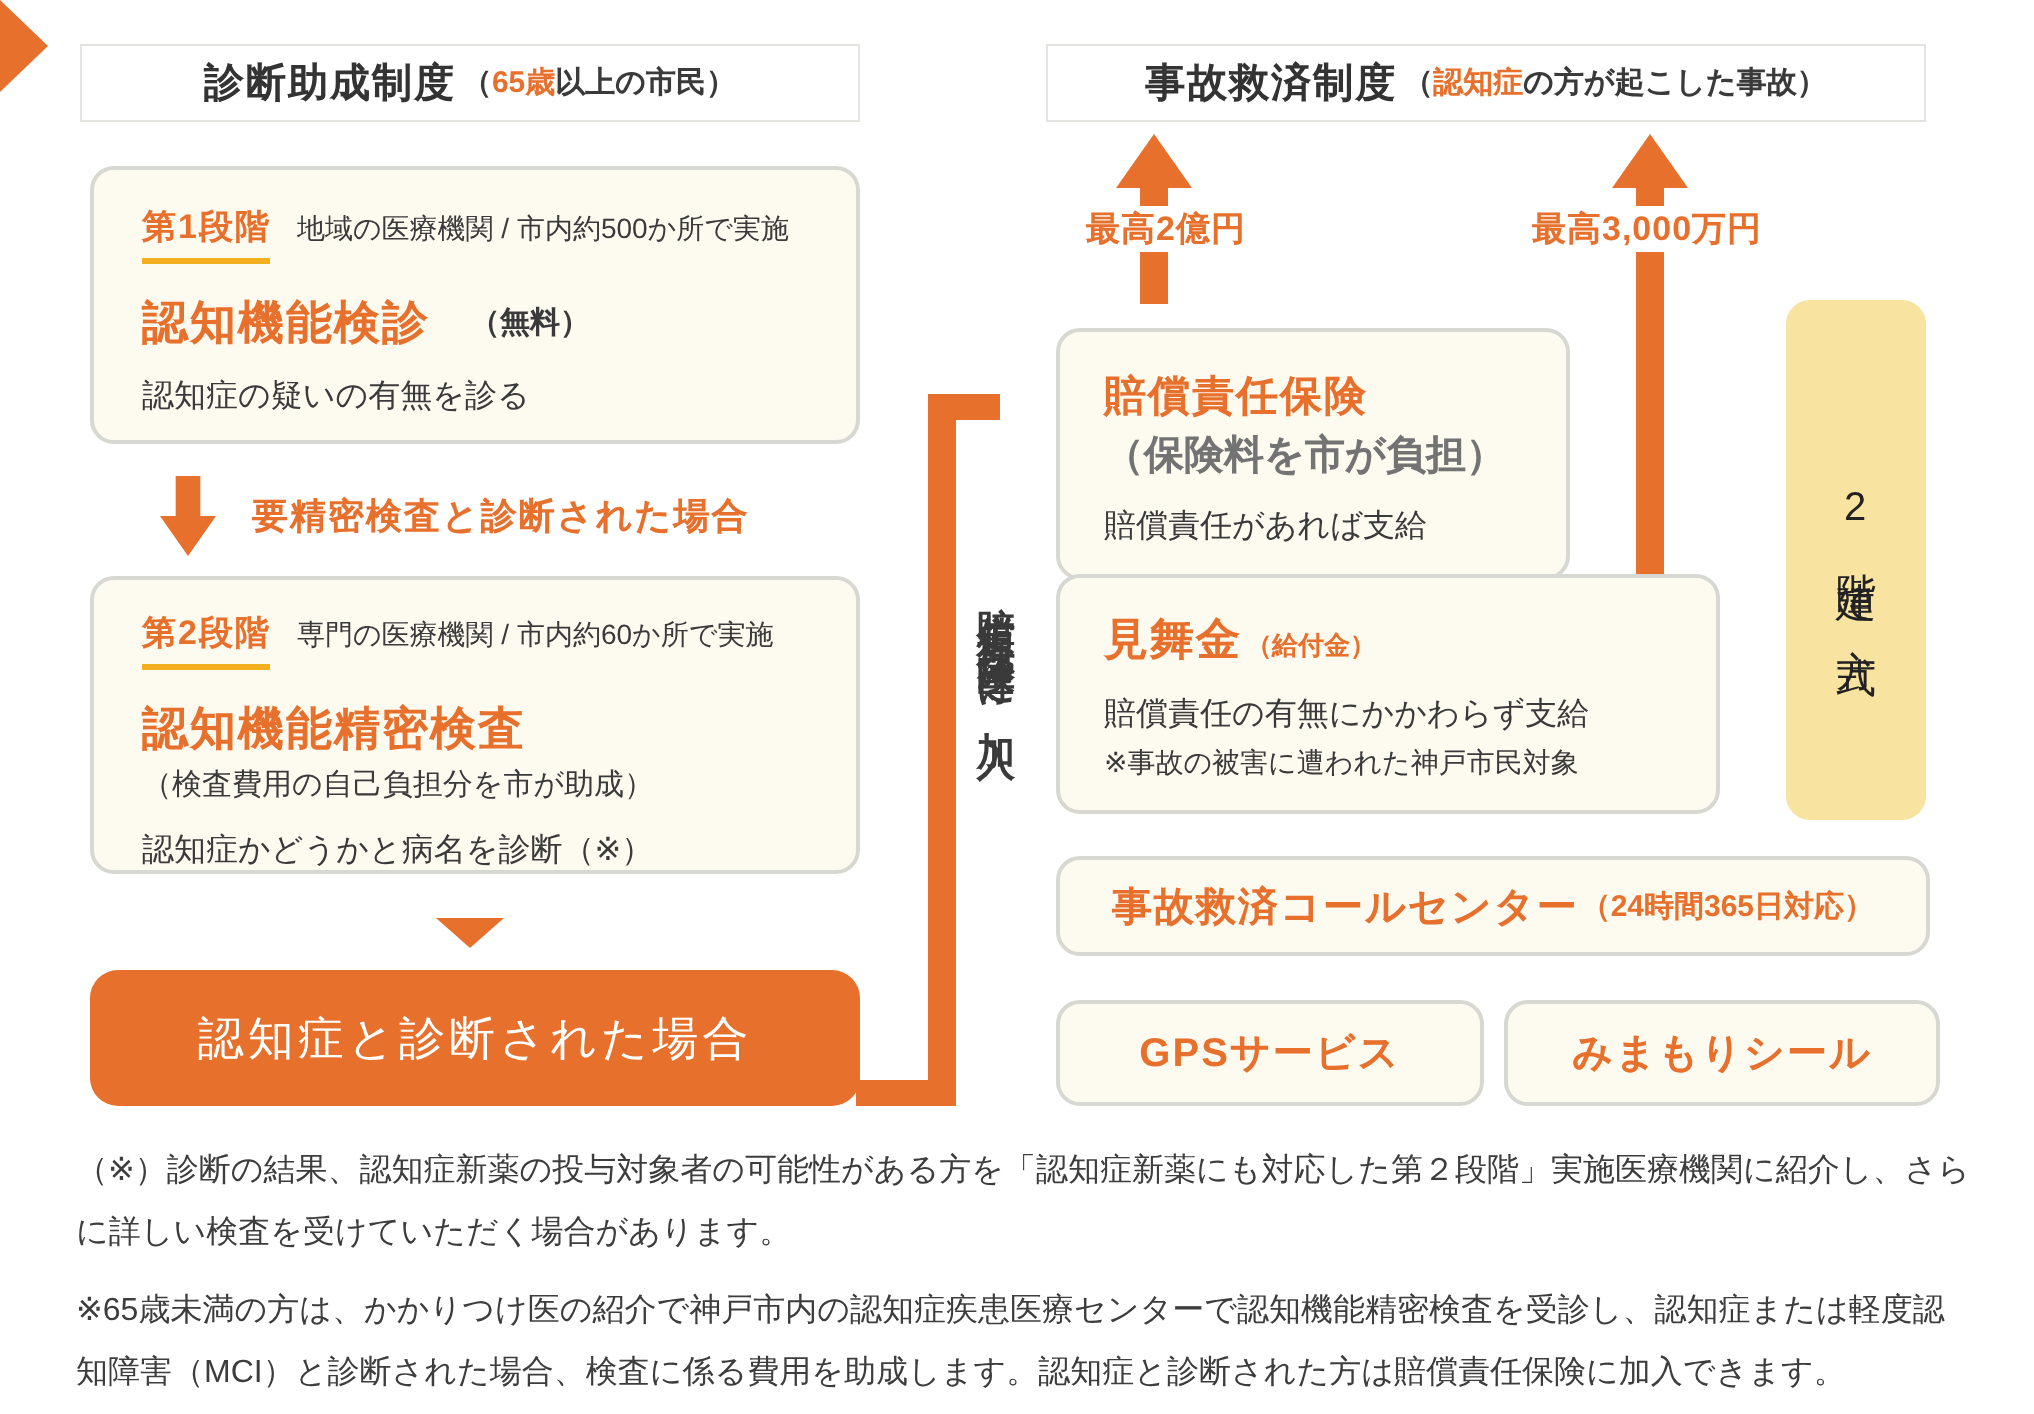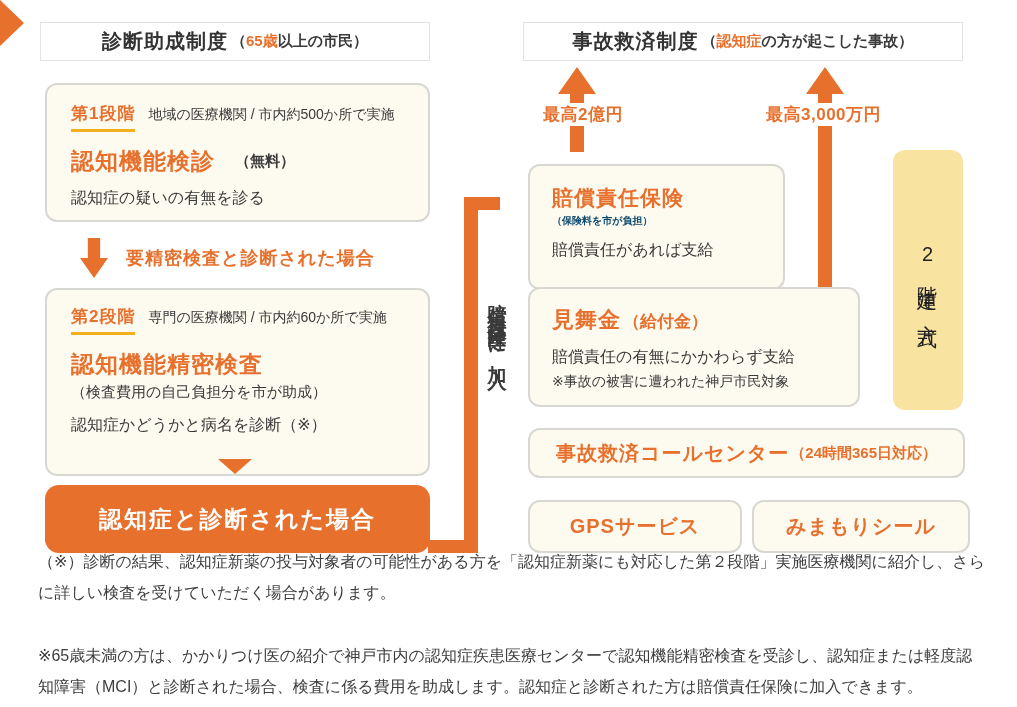--- a/index.html
+++ b/index.html
@@ -14,21 +14,21 @@
   .hdr-right { left:523px; top:22px; width:440px; }
   .hdr-title { font-size:20px; font-weight:bold; color:#333333; letter-spacing:1px; }
   .hdr-sub   { font-size:15px; font-weight:bold; color:#3a3a3a; }
   .orange    { color:#e7702d; }
 
   
   .cream { position:absolute; background:#fdfaf0; border:2px solid #d8d8d3; border-radius:12px; }
 
   
   .box1 { left:45px; top:83px; width:385px; height:139px; padding:17px 24px 0 24px; }
-  .box2 { left:45px; top:288px; width:385px; height:188px; padding:15px 24px 0 24px; }
+  .box2 { left:45px; top:288px; width:385px; height:149px; padding:15px 24px 0 24px; }
   .stage-line1 { display:flex; align-items:baseline; gap:13px; }
   .stage-badge { font-size:17px; font-weight:bold; color:#e7702d;
                  border-bottom:3px solid #f2b01e; padding-bottom:4px; letter-spacing:1px; }
   .stage-meta  { font-size:14px; color:#3a3a3a; }
   .stage-title-row { margin-top:14px; display:flex; align-items:center; gap:20px; }
   .stage-title { font-size:23px; font-weight:bold; color:#e7702d; letter-spacing:1px; }
   .stage-note  { font-size:15px; font-weight:bold; color:#3a3a3a; }
   .stage-sub   { font-size:15px; color:#3a3a3a; margin-top:3px; }
   .stage-desc  { font-size:16px; color:#3a3a3a; margin-top:11px; }
   .stage-desc2 { font-size:16px; color:#3a3a3a; margin-top:13px; }
@@ -36,21 +36,21 @@
   .branch-row { position:absolute; left:80px; top:238px; display:flex; align-items:center;text-align:right; }
   .down-arrow { width:28px; height:40px; background:#e7702d;
                 clip-path:polygon(28% 0,72% 0,72% 50%,100% 50%,50% 100%,0 50%,28% 50%); }
   .branch-label { font-size:18px; font-weight:bold; color:#e7702d; margin-left:18px; letter-spacing:1px; }
 
   .tri-down { position:absolute; left:218px; top:459px; width:34px; height:15px; background:#e7702d;
               clip-path:polygon(0 0,100% 0,50% 100%); }
 
   .cta { position:absolute; left:45px; top:485px; width:385px; height:68px; background:#e7702d;
          border-radius:14px; display:flex; align-items:center; justify-content:center;
-         color:#ffffff; font-size:23px; font-weight:bold; letter-spacing:2px; }
+         color:#ffffff; font-size:23px; font-weight:normal; letter-spacing:2px; }
 
   
   .seg { position:absolute; background:#e7702d; }
   .l-bottom { left:428px; top:540px; width:50px; height:13px; }
   .l-vert   { left:464px; top:197px; width:14px; height:356px; }
   .l-top    { left:464px; top:197px; width:36px; height:13px; }
   .l-head   { left:498px; top:181px; width:24px; height:46px; background:#e7702d;
               clip-path:polygon(0 0,100% 50%,0 100%); }
   .v-label  { position:absolute; left:484px; top:288px; writing-mode:vertical-rl; text-orientation:upright;
               font-size:19px; font-weight:bold; color:#3a3a3a; letter-spacing:5px; }
@@ -64,46 +64,46 @@
   .up1-head { left:558px; top:67px; }
   .up2-head { left:806px; top:67px; }
   .max-label { position:absolute; top:103px; background:#ffffff; padding:0 3px;
                font-size:17px; font-weight:bold; color:#e7702d; z-index:5; letter-spacing:0.5px; }
   .max1 { left:540px; }
   .max2 { left:763px; }
 
   .box-ins { left:528px; top:164px; width:257px; height:126px; padding:18px 22px 0 22px; }
   .box-ben { left:528px; top:287px; width:332px; height:120px; padding:16px 22px 0 22px; }
   .ins-title { font-size:21px; font-weight:bold; color:#e7702d; letter-spacing:1px; }
-  .ins-sub   { font-size:10px; font-weight:bold; color:#0c4a6e; margin-top:2px; }
+  .ins-sub   { font-size:20px; font-weight:bold; color:#737373; margin-top:2px; }
   .ins-desc  { font-size:16px; color:#3a3a3a; margin-top:12px; }
   .ben-title-row { display:flex; align-items:baseline; gap:2px; }
   .ben-title { font-size:22px; font-weight:bold; color:#e7702d; letter-spacing:1px; }
-  .ben-note  { font-size:17px; font-weight:bold; color:#e7702d; }
+  .ben-note  { font-size:13px; font-weight:bold; color:#e7702d; }
   .ben-desc  { font-size:16px; color:#3a3a3a; margin-top:12px; }
   .ben-small { font-size:14px; color:#3a3a3a; margin-top:5px; }
 
   .box-yellow { position:absolute; left:893px; top:150px; width:70px; height:260px;
                 background:#f8e3a1; border-radius:12px; display:flex; align-items:center; justify-content:center; }
   .two-tier { writing-mode:vertical-rl; text-orientation:upright; font-size:20px; color:#222222; letter-spacing:5px; }
 
   .box-cc { left:528px; top:428px; width:437px; height:50px;
             display:flex; align-items:center; justify-content:center; gap:1px; }
   .cc-title { font-size:20px; font-weight:bold; color:#e7702d; letter-spacing:1px; }
   .cc-note  { font-size:15px; font-weight:bold; color:#e7702d; }
 
   .box-gps  { left:528px; top:500px; width:214px; height:53px;
               display:flex; align-items:center; justify-content:center; }
   .box-seal { left:752px; top:500px; width:218px; height:53px;
               display:flex; align-items:center; justify-content:center; }
   .svc-label { font-size:20px; font-weight:bold; color:#e7702d; letter-spacing:1px; }
 
   
   .note { position:absolute; left:38px; width:948px; font-size:16px; line-height:31px; color:#3d3d3d; }
-  .note1 { top:546px; }
+  .note1 { top:570px; }
   .note2 { top:640px; }
 </style>
 </head>
 <body>
 
 <div class="canvas">
 
   <div class="hdr hdr-left">
     <span class="hdr-title">診断助成制度</span>
     <span class="hdr-sub"><span>（</span><span class="orange">65歳</span><span>以上の市民）</span></span>

